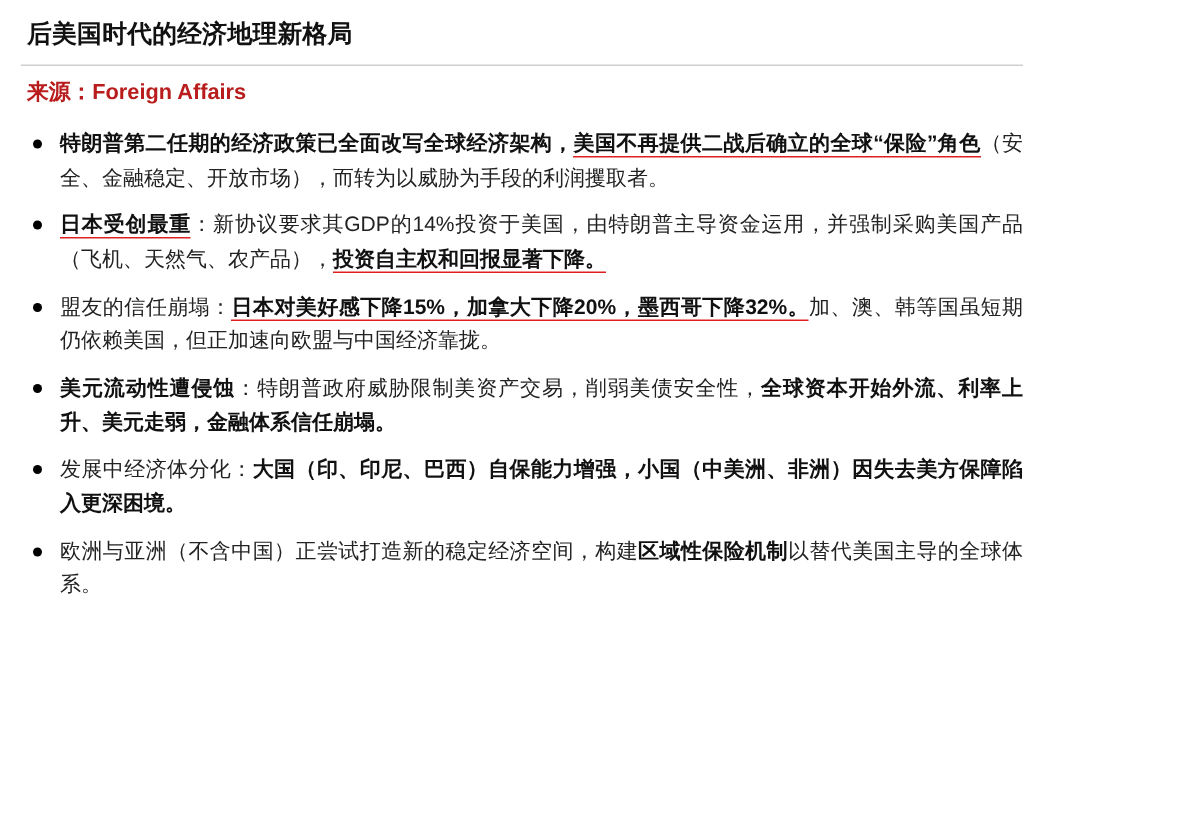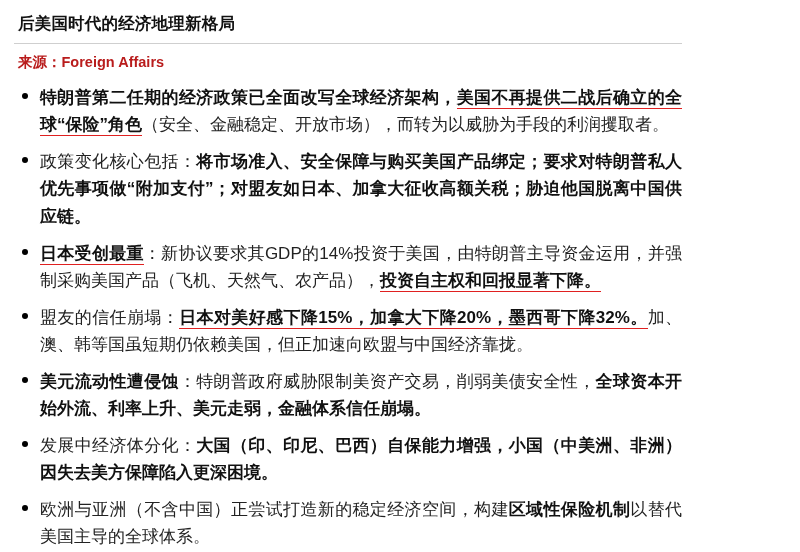--- a/index.html
+++ b/index.html
@@ -45,21 +45,21 @@
   .meta-value { font-weight: bold; }
   .bullets {
     margin: 10px 0 0 0;
     padding: 0;
     list-style: none;
   }
   .bullet {
     position: relative;
     padding-left: 26px;
     margin-bottom: 9px;
-    font-size: 17px;
+    font-size: 14px;
     line-height: 1.62;
     color: #222;
     text-align: justify;
   }
   .bullet::before {
     content: "";
     position: absolute;
     left: 8px;
     top: 9px;
     width: 6px;
@@ -83,21 +83,20 @@
   <div class="doc-title">后美国时代的经济地理新格局</div>
   <div class="title-rule"></div>
 
   <div class="meta-line">
     <span class="meta-label">来源：</span><span class="meta-value">Foreign Affairs</span>
   </div>
 
 
   <ul class="bullets" id="bullet-list">
       <li class="bullet"><b>特朗普第二任期的经济政策已全面改写全球经济架构，</b><span class="u-red-b">美国不再提供二战后确立的全球“保险”角色</span><span>（安全、金融稳定、开放市场），而转为以威胁为手段的利润攫取者。</span></li>
-      <li class="bullet"><span>政策变化核心包括：</span><b>将市场准入、安全保障与购买美国产品绑定；要求对特朗普私人优先事项做“附加支付”；对盟友如日本、加拿大征收高额关税；胁迫他国脱离中国供应链。</b></li>
       <li class="bullet"><span class="u-red-b">日本受创最重</span><span>：新协议要求其GDP的14%投资于美国，由特朗普主导资金运用，并强制采购美国产品（飞机、天然气、农产品），</span><span class="u-red-b">投资自主权和回报显著下降。</span></li>
       <li class="bullet"><span>盟友的信任崩塌：</span><span class="u-red-b">日本对美好感下降15%，加拿大下降20%，墨西哥下降32%。</span><span>加、澳、韩等国虽短期仍依赖美国，但正加速向欧盟与中国经济靠拢。</span></li>
       <li class="bullet"><b>美元流动性遭侵蚀</b><span>：特朗普政府威胁限制美资产交易，削弱美债安全性，</span><b>全球资本开始外流、利率上升、美元走弱，金融体系信任崩塌。</b></li>
       <li class="bullet"><span>发展中经济体分化：</span><b>大国（印、印尼、巴西）自保能力增强，小国（中美洲、非洲）因失去美方保障陷入更深困境。</b></li>
       <li class="bullet"><span>欧洲与亚洲（不含中国）正尝试打造新的稳定经济空间，构建</span><b>区域性保险机制</b><span>以替代美国主导的全球体系。</span></li>
     </ul>
 
 </div>
 
 </body></html>

